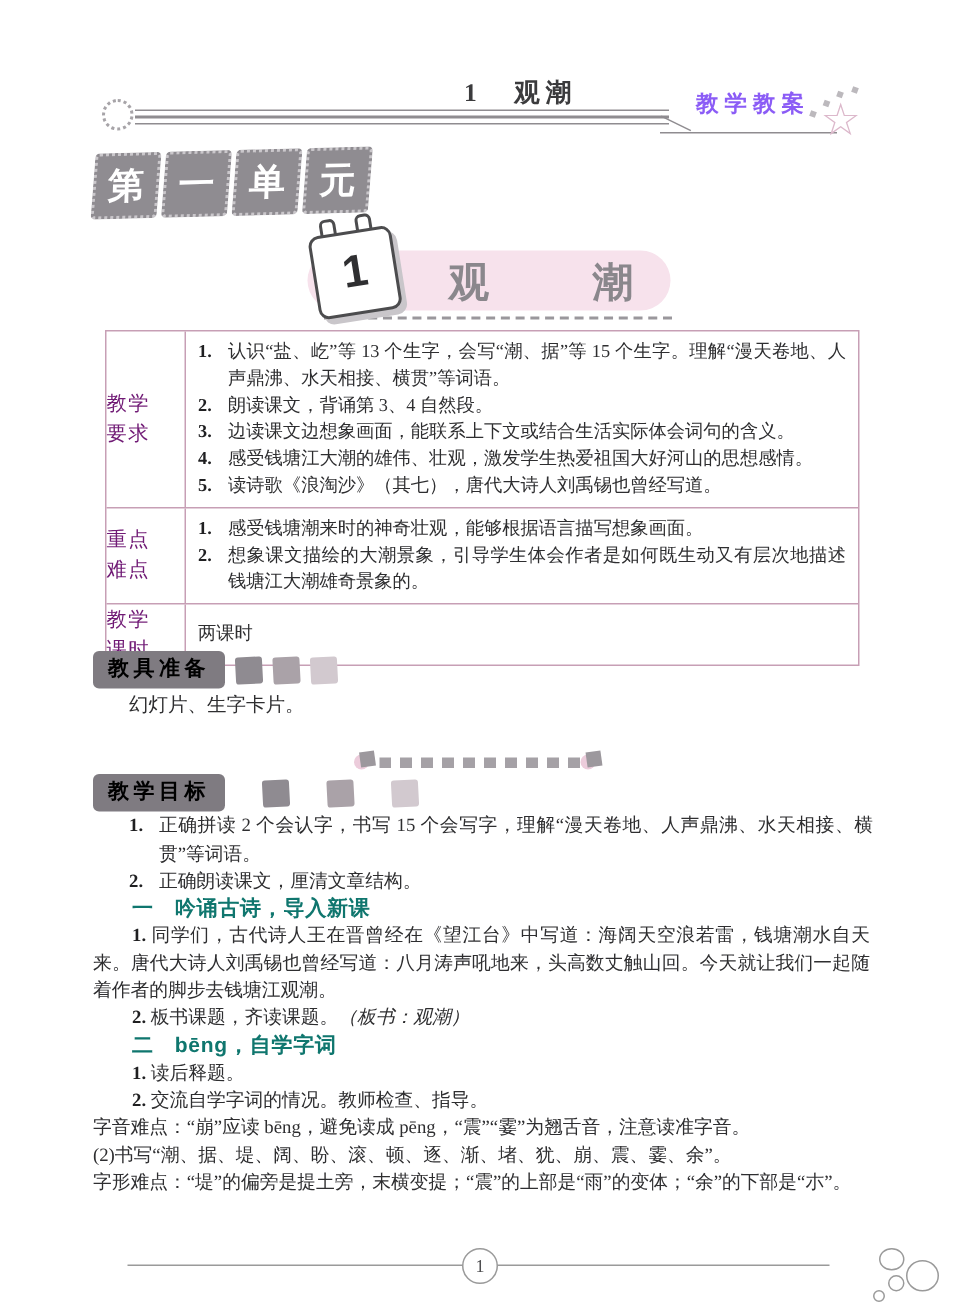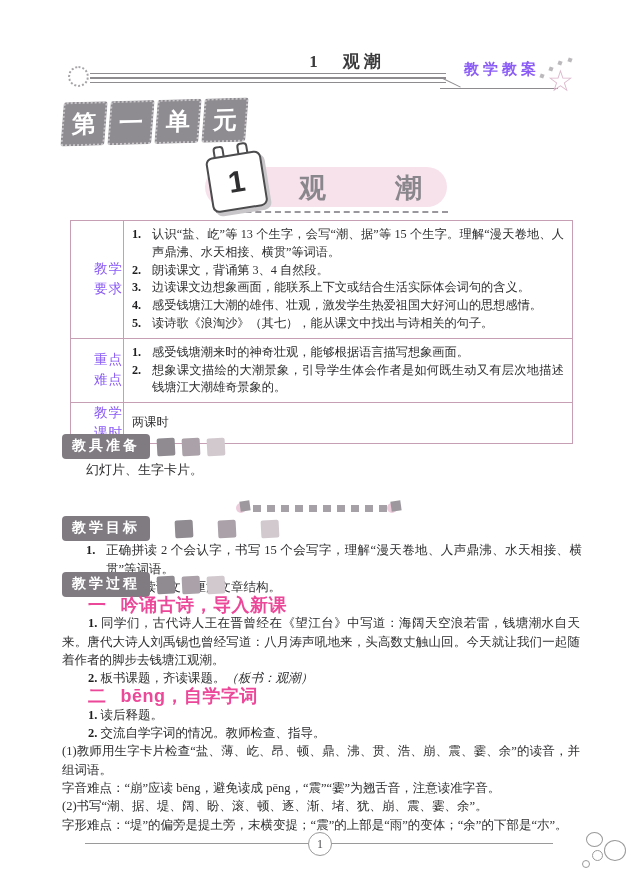--- a/index.html
+++ b/index.html
@@ -61,32 +61,32 @@
 
   
   .info-table{
     position:absolute; top:220px; left:70px; width:501px;
     border:1.5px solid #c79fb5; font-size:12.2px; line-height:17.8px;
   }
   .trow{display:flex; border-bottom:1.5px solid #c79fb5;}
   .trow:last-child{border-bottom:none;}
   .tlabel{
     flex:0 0 52px; border-right:1.5px solid #c79fb5;
-    display:flex; flex-direction:column; align-items:flex-end; justify-content:center;
-    font-size:13.5px; color:#8b5cf6; letter-spacing:1px; line-height:20px;
+    display:flex; flex-direction:column; align-items:flex-start; justify-content:center;
+    font-size:13.5px; color:#701a75; letter-spacing:1px; line-height:20px;
   }
   .tcontent{flex:1; padding:5px 8px 5px 8px; text-align:justify;}
   .titem{display:flex;}
   .titem .num{flex:0 0 20px; font-weight:bold; color:#1f1f21;}
   .titem .txt{flex:1;}
 
   
   .badge-row{position:absolute; left:62px; display:flex; align-items:center; gap:7px;}
   .badge{
-    background:#7f7b81; color:#ffffff; font-weight:bold; font-size:14px;
+    background:#7f7b81; color:#000000; font-weight:bold; font-size:14px;
     letter-spacing:3px; padding:3px 10px 4px 10px; border-radius:4px;
     font-family:"Liberation Sans","DejaVu Sans",sans-serif;
   }
   .sq{width:18px; height:18px; border-radius:2px; transform:rotate(-3deg);}
   .sq.s1{background:#8f8b91;} .sq.s2{background:#aaa2a8;} .sq.s3{background:#d2c9cf;}
 
   .prep-text{position:absolute; top:461px; left:86px; font-size:13px;}
 
   
   .session{position:absolute; top:474px; left:0; width:100%; text-align:center;
@@ -105,21 +105,21 @@
   .gitem{display:flex; padding-left:24px;}
   .gitem .num{flex:0 0 20px; font-weight:bold; color:#1f1f21;}
   .gitem .txt{flex:1; text-align:justify;}
 
   
   .content{position:absolute; top:596px; left:62px; width:518px; font-size:12.5px; line-height:18.3px; text-align:justify;}
   .content p{margin:0;}
   .content .indent{text-indent:26px;}
   .content .sechead{
     font-family:"Liberation Sans","DejaVu Sans",sans-serif; font-weight:bold;
-    font-size:18px; color:#ec4899; text-indent:26px; letter-spacing:.5px;
+    font-size:14px; color:#0f766e; text-indent:26px; letter-spacing:.5px;
   }
   .content .sechead .secnum{margin-right:14px;}
   .content b{color:#1f1f21;}
   .kai{font-style:italic;}
 
   
   .footer-line{position:absolute; top:843px; left:85px; width:468px; border-top:1px solid #9a9a9a;}
   .page-circle{
     position:absolute; top:832px; left:308px; width:22px; height:22px; background:#fff;
     border:1px solid #9a9a9a; border-radius:50%; display:flex; align-items:center; justify-content:center;
@@ -195,21 +195,21 @@
         <div class="titem">
             <span class="num">3.</span>
             <span class="txt">边读课文边想象画面，能联系上下文或结合生活实际体会词句的含义。</span>
           </div>
         <div class="titem">
             <span class="num">4.</span>
             <span class="txt">感受钱塘江大潮的雄伟、壮观，激发学生热爱祖国大好河山的思想感情。</span>
           </div>
         <div class="titem">
             <span class="num">5.</span>
-            <span class="txt">读诗歌《浪淘沙》（其七），能从课文中找出与诗相关的句子。</span>
+            <span class="txt">读诗歌《浪淘沙》（其七），唐代大诗人刘禹锡也曾经写道。</span>
           </div>
       </div>
     </div>
     <div class="trow">
       <div class="tlabel">
         <span>重点</span>
         <span>难点</span>
       </div>
       <div class="tcontent">
         <div class="titem">
@@ -261,35 +261,28 @@
     <div class="gitem">
         <span class="num">1.</span>
         <span class="txt">正确拼读 2 个会认字，书写 15 个会写字，理解“漫天卷地、人声鼎沸、水天相接、横贯”等词语。</span>
       </div>
     <div class="gitem">
         <span class="num">2.</span>
         <span class="txt">正确朗读课文，厘清文章结构。</span>
       </div>
   </div>
 
-  <div class="badge-row" style="top:572px;">
-    <span class="badge">教学过程</span>
-    <span class="sq s1"></span>
-    <span class="sq s2"></span>
-    <span class="sq s3"></span>
-  </div>
 
   <div class="content">
     <p class="sechead"><span class="secnum">一</span><span>吟诵古诗，导入新课</span></p>
     <p class="indent"><b>1.</b> <span>同学们，古代诗人王在晋曾经在《望江台》中写道：海阔天空浪若雷，钱塘潮水自天来。唐代大诗人刘禹锡也曾经写道：八月涛声吼地来，头高数丈触山回。今天就让我们一起随着作者的脚步去钱塘江观潮。</span></p>
     <p class="indent"><b>2.</b> <span>板书课题，齐读课题。</span><span class="kai">（板书：观潮）</span></p>
     <p class="sechead"><span class="secnum">二</span><span>bēng，自学字词</span></p>
     <p class="indent"><b>1.</b> <span>读后释题。</span></p>
     <p class="indent"><b>2.</b> <span>交流自学字词的情况。教师检查、指导。</span></p>
-    <p><span>(1)教师用生字卡片检查“盐、薄、屹、昂、顿、鼎、沸、贯、浩、崩、震、霎、余”的读音，并组词语。</span></p>
     <p><span>字音难点：“崩”应读 bēng，避免读成 pēng，“震”“霎”为翘舌音，注意读准字音。</span></p>
     <p><span>(2)书写“潮、据、堤、阔、盼、滚、顿、逐、渐、堵、犹、崩、震、霎、余”。</span></p>
     <p><span>字形难点：“堤”的偏旁是提土旁，末横变提；“震”的上部是“雨”的变体；“余”的下部是“朩”。</span></p>
   </div>
 
   <div class="footer-line"></div>
   <div class="page-circle">1</div>
   <div class="bubble bub1"></div>
   <div class="bubble bub2"></div>
   <div class="bubble bub3"></div>

